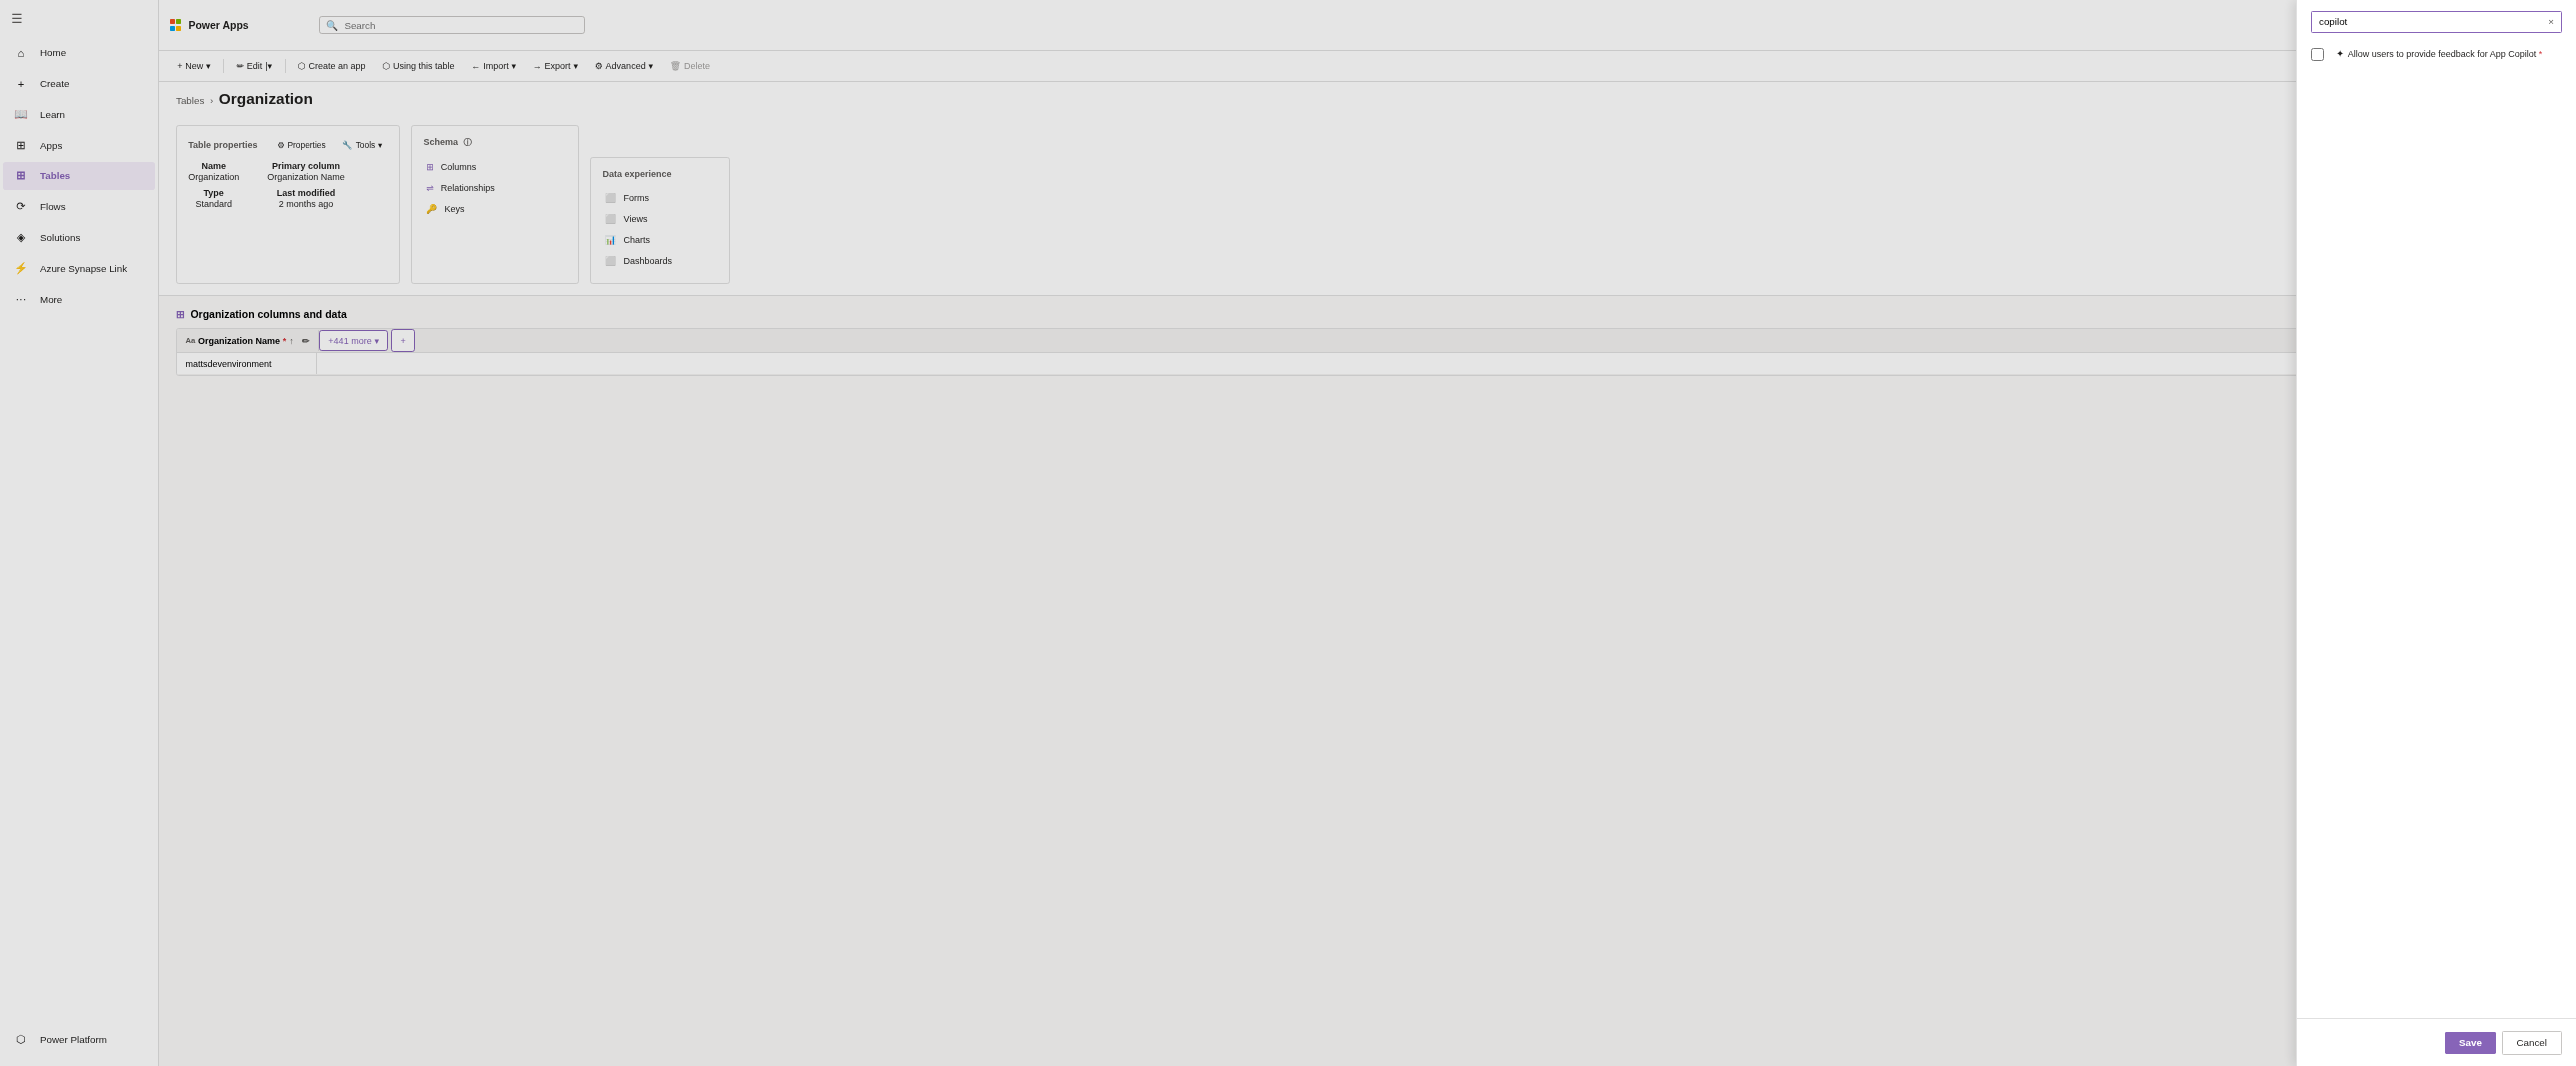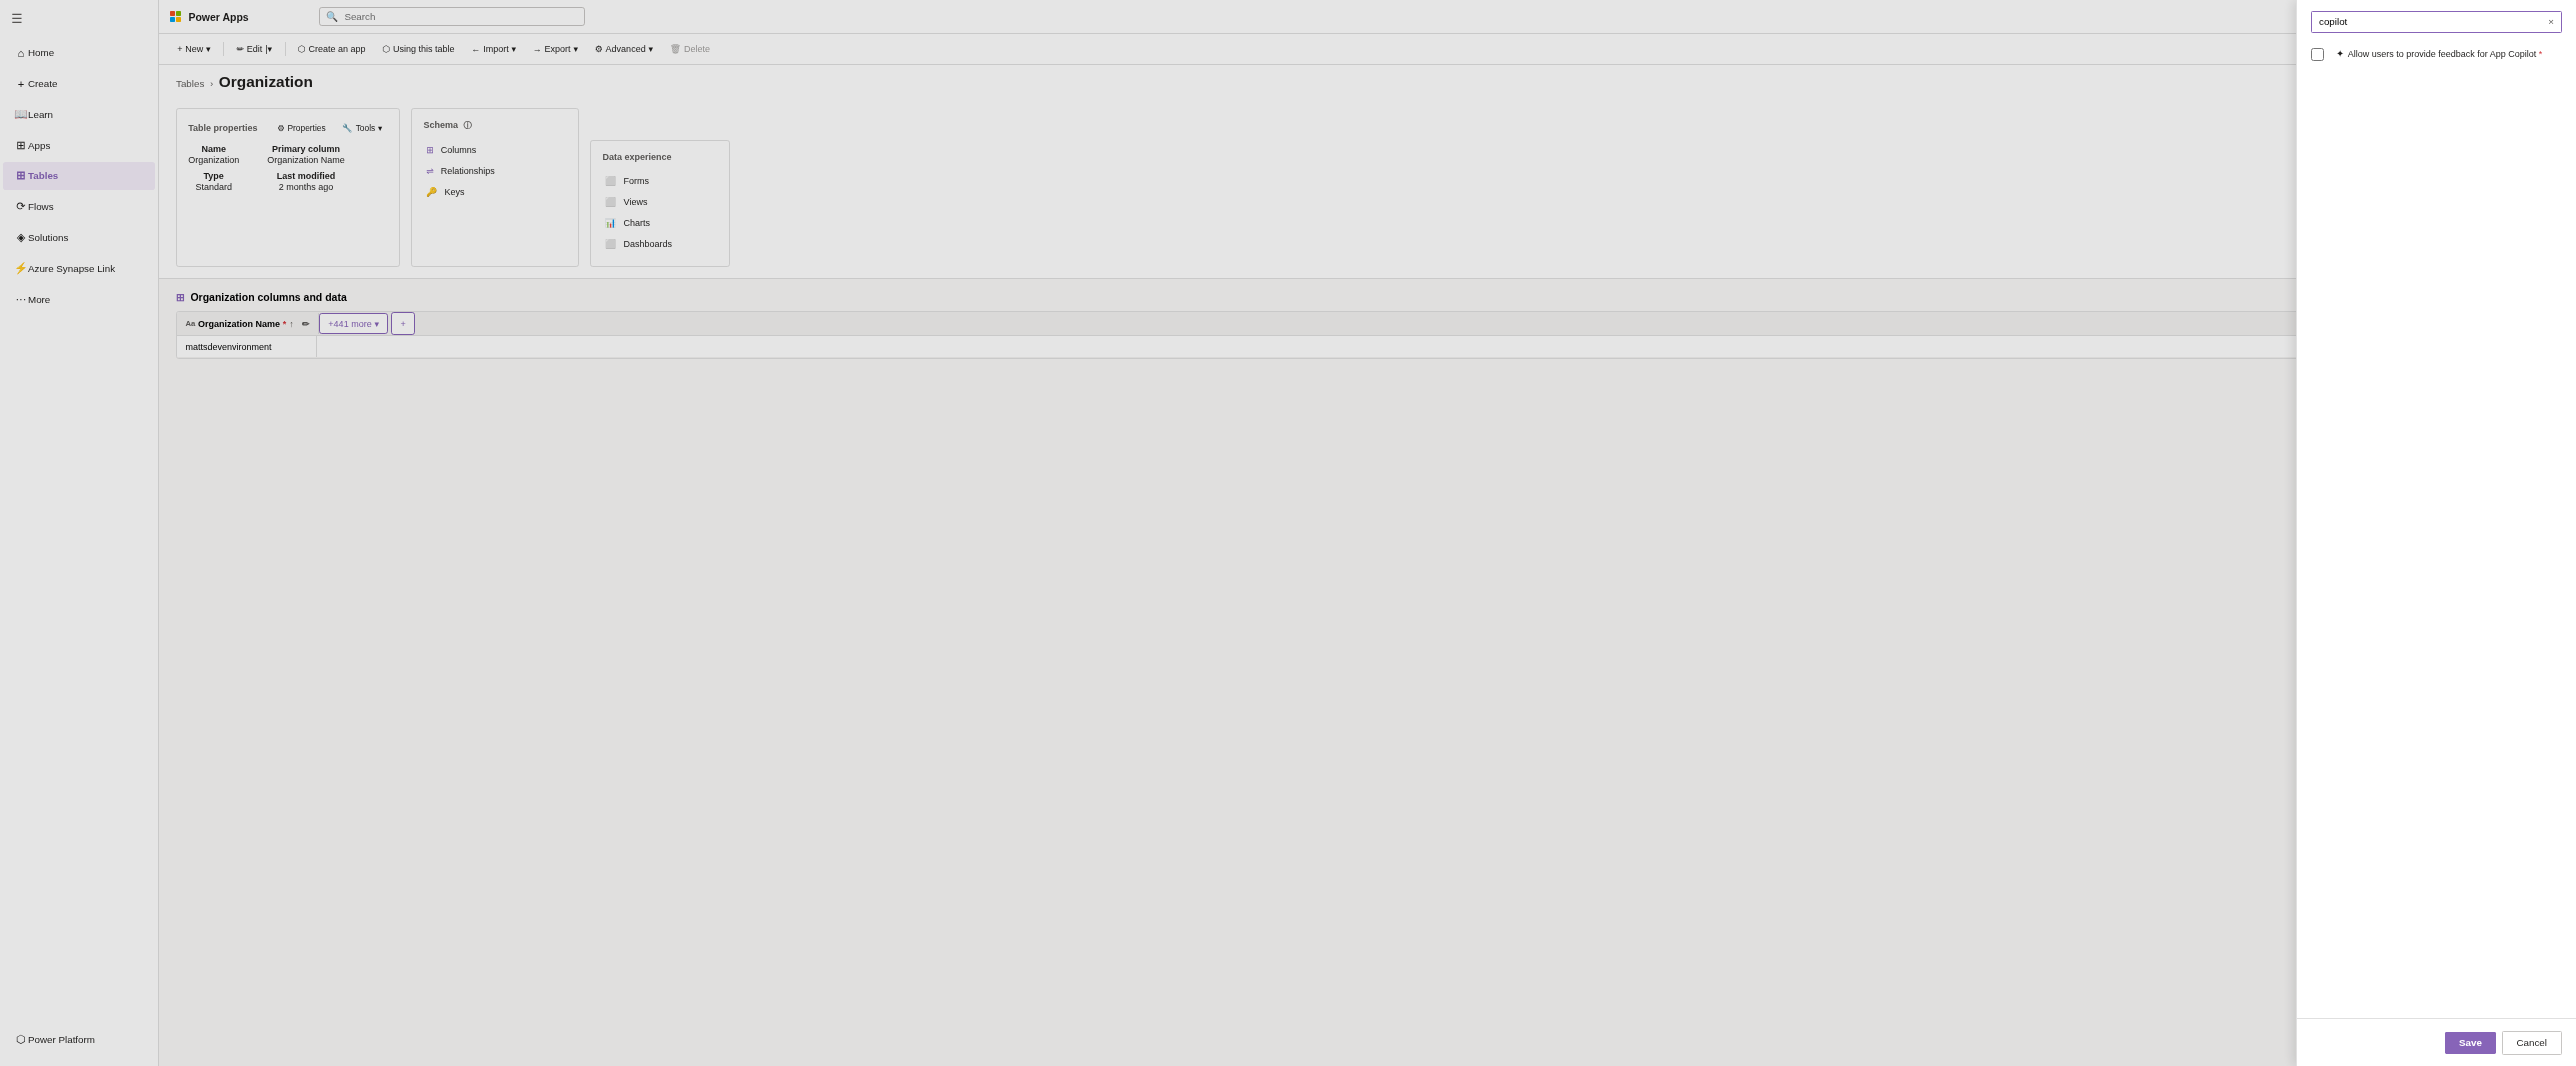--- a/index.html
+++ b/index.html
@@ -11,37 +11,37 @@
       min-width: 159px;
       background: #fff;
       border-right: 0.7px solid #e0e0e0;
       display: flex;
       flex-direction: column;
       padding-top: 5.6px;
     }
     .sidebar-item {
       display: flex;
       align-items: center;
-      gap: 0;
+      gap: 12px;
       padding: 7px 11.2px;
       cursor: pointer;
       border-radius: 2.8px;
       margin: 1.4px 2.8px;
       color: #201f1e;
       font-size: 9.8px;
     }
     .sidebar-item.active { color: #8764b8; font-weight: 600; background: #f3edf9; }
     .sidebar-icon { width: 14px; height: 14px; display: flex; align-items: center; justify-content: center; font-size: 11.2px; flex-shrink: 0; }
 
     
     .header {
       display: flex;
       align-items: center;
       padding: 0 11.2px;
-      height: 34px;
+      height: 51px;
       background: #fff;
       border-bottom: 0.7px solid #e0e0e0;
       gap: 8.4px;
       position: sticky;
       top: 0;
       z-index: 10;
     }
     .header-brand {
       display: flex;
       align-items: center;

